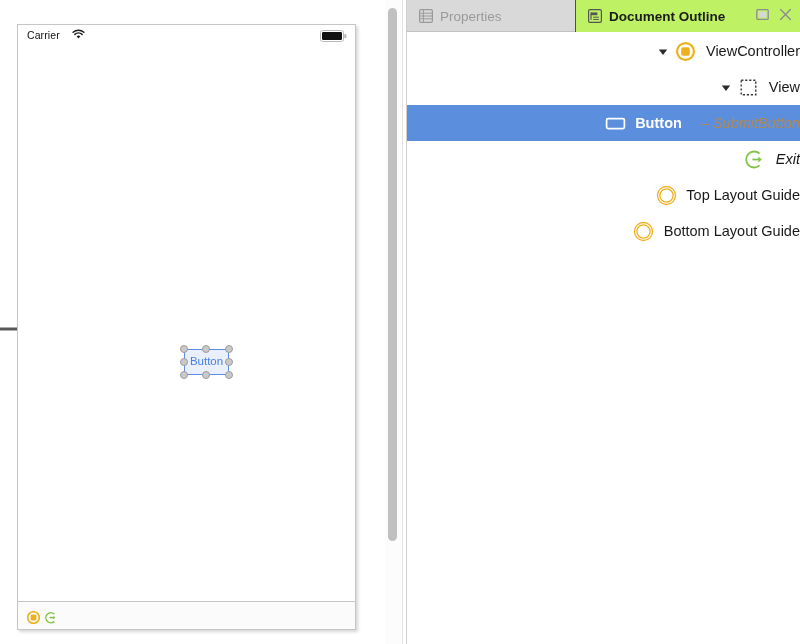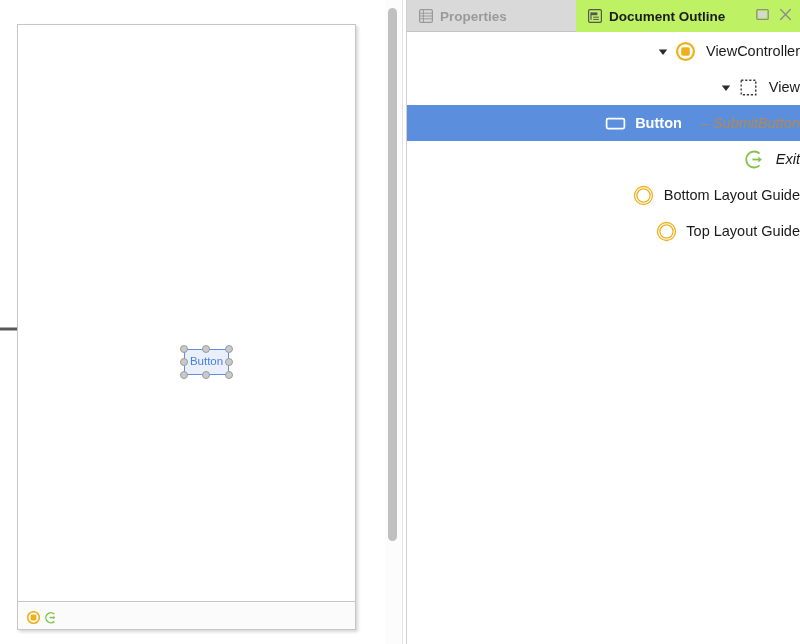--- a/index.html
+++ b/index.html
@@ -164,24 +164,23 @@
   .tab {
     position: absolute;
     top: 0; height: 32px;
     box-sizing: border-box;
     display: flex;
     align-items: center;
     padding: 0 12px;
     font-size: 13.5px;
   }
   #tab-properties {
-    left: 0; width: 192px;
+    left: 0; width: 169px;
     color: #9a9a9a;
-    border-right: 6px solid #1d4ed8;
-    font-weight: bold;
+    border-right: 1px solid #1d4ed8;
   }
   #tab-document-outline {
     left: 169px; width: 224px;
     background: #bef264;
     color: #1c1c1c;
     font-weight: bold;
   }
   .tab-icon { margin-right: 7px; display: flex; }
   #window-buttons {
     position: absolute;
@@ -240,20 +239,37 @@
 
   <div id="entry-arrow">
     <svg width="30" height="22" viewBox="0 0 30 22">
       <path d="M0 11 H22" stroke="#595959" stroke-width="3" fill="none"></path>
       <path d="M17 4 L27 11 L17 18 Z" fill="#595959"></path>
     </svg>
   </div>
 
   <div id="device-frame">
 
+    <div id="status-bar">
+      <span id="status-carrier">Carrier</span>
+      <span id="wifi-icon">
+        <svg width="13" height="11" viewBox="0 0 13 11">
+          <path d="M6.5 9.6 L4.6 7.2 a3 3 0 0 1 3.8 0 Z" fill="#1a1a1a"></path>
+          <path d="M2.9 5.4 a5.4 5.4 0 0 1 7.2 0" stroke="#1a1a1a" stroke-width="1.5" fill="none" stroke-linecap="round"></path>
+          <path d="M1.1 3.2 a8.2 8.2 0 0 1 10.8 0" stroke="#1a1a1a" stroke-width="1.5" fill="none" stroke-linecap="round"></path>
+        </svg>
+      </span>
+      <span id="battery-icon">
+        <svg width="27" height="12" viewBox="0 0 27 12">
+          <rect x="0.5" y="0.5" width="23" height="11" rx="2.2" fill="none" stroke="#b9b9b9" stroke-width="1"></rect>
+          <rect x="2" y="2" width="20" height="8" rx="1.2" fill="#111111"></rect>
+          <rect x="24.2" y="4" width="2.2" height="4.2" rx="1" fill="#b9b9b9"></rect>
+        </svg>
+      </span>
+    </div>
 
     <div id="scene-body">
 
       <div id="button-widget">
         <div id="button-rect">Button</div>
         <div class="handle h-tl"></div>
         <div class="handle h-tc"></div>
         <div class="handle h-tr"></div>
         <div class="handle h-ml"></div>
         <div class="handle h-mr"></div>
@@ -386,28 +402,28 @@
     </div>
 
     <div class="tree-row" style="padding-left:36px;">
       <span class="twisty empty"></span>
       <span class="row-icon">
         <svg width="21" height="21" viewBox="0 0 21 21">
           <circle cx="10.5" cy="10.5" r="9" fill="none" stroke="#eeb11e" stroke-width="1.3"></circle>
           <circle cx="10.5" cy="10.5" r="6.6" fill="none" stroke="#eeb11e" stroke-width="1.3"></circle>
         </svg>
       </span>
-      <span class="row-label">Bottom Layout Guide</span>
+      <span class="row-label">Top Layout Guide</span>
     </div>
 
     <div class="tree-row" style="padding-left:36px;">
       <span class="twisty empty"></span>
       <span class="row-icon">
         <svg width="21" height="21" viewBox="0 0 21 21">
           <circle cx="10.5" cy="10.5" r="9" fill="none" stroke="#eeb11e" stroke-width="1.3"></circle>
           <circle cx="10.5" cy="10.5" r="6.6" fill="none" stroke="#eeb11e" stroke-width="1.3"></circle>
         </svg>
       </span>
-      <span class="row-label">Top Layout Guide</span>
+      <span class="row-label">Bottom Layout Guide</span>
     </div>
 
   </div>
 </div>
 
 </body></html>

